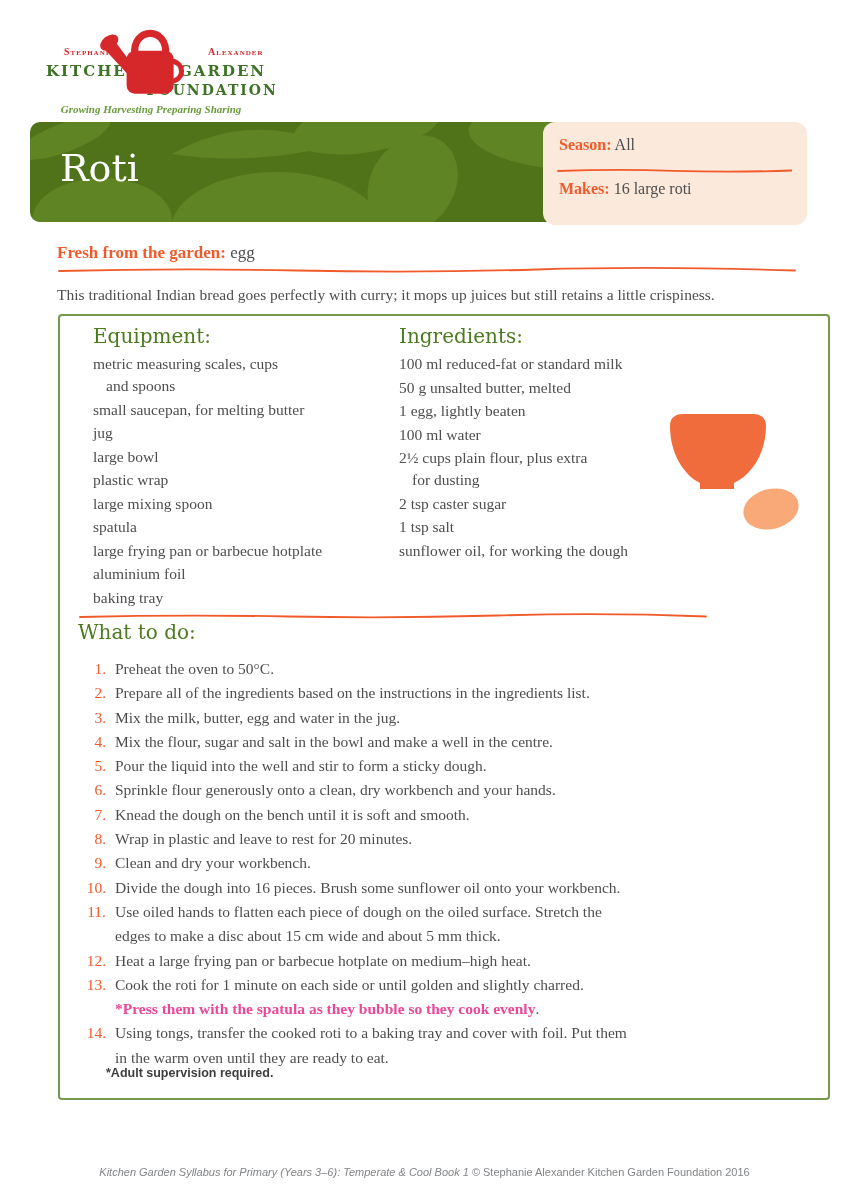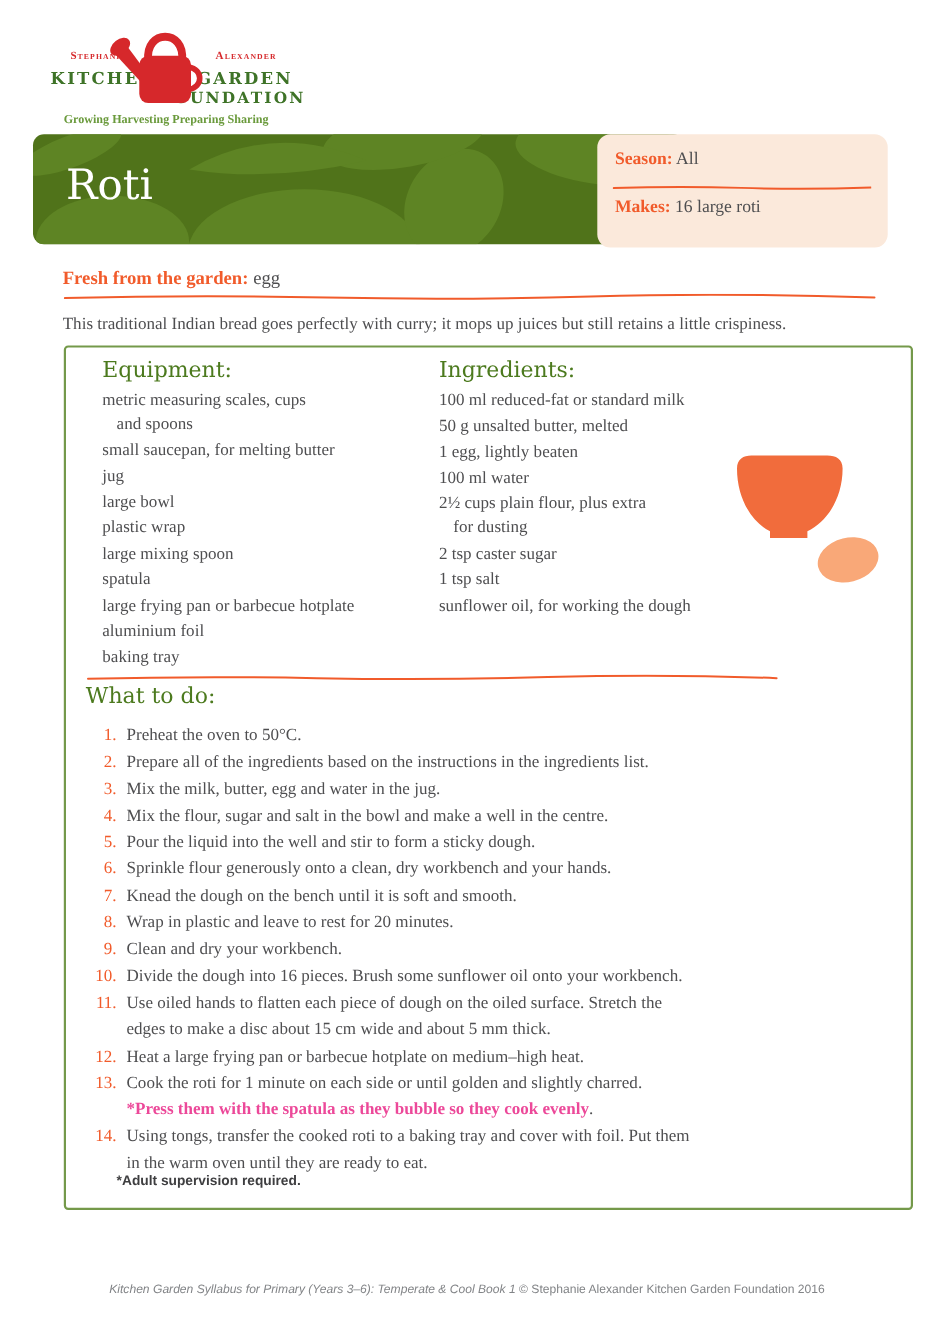--- a/index.html
+++ b/index.html
@@ -18,26 +18,26 @@
     --egg:#F9A878;
   }
   *{margin:0;padding:0;box-sizing:border-box;}
   body{background:#ffffff;font-family:"Liberation Serif",serif;}
   .page{position:relative;width:849px;height:1200px;margin:0 auto;background:#fff;overflow:hidden;}
 
   
   .logo{position:absolute;left:40px;top:22px;width:222px;height:96px;}
   .logo span{position:absolute;white-space:nowrap;}
   .logo-first{left:24px;top:24px;font-size:10px;font-weight:bold;letter-spacing:1px;color:var(--logo-red);font-variant:small-caps;}
-  .logo-last{left:156px;top:24px;font-size:10px;font-weight:bold;letter-spacing:1px;color:var(--logo-red);font-variant:small-caps;}
+  .logo-last{left:168px;top:24px;font-size:10px;font-weight:bold;letter-spacing:1px;color:var(--logo-red);font-variant:small-caps;}
   .logo-kitchen{left:6px;top:40px;font-size:15px;font-weight:bold;letter-spacing:2px;color:var(--logo-green);font-family:"DejaVu Serif",serif;}
   .logo-garden{left:139px;top:40px;font-size:15px;font-weight:bold;letter-spacing:2px;color:var(--logo-green);font-family:"DejaVu Serif",serif;}
   .logo-foundation{left:0;top:60px;width:100%;text-align:center;font-size:14px;font-weight:bold;letter-spacing:2px;color:var(--logo-green);font-family:"DejaVu Serif",serif;}
   .logo-foundation sup{font-size:7px;}
-  .logo-tagline{left:0;top:81px;width:100%;text-align:center;font-size:11px;font-weight:bold;color:var(--tagline-green);}
+  .logo-tagline{left:0;top:81px;width:100%;text-align:center;font-size:11px;font-style:italic;font-weight:bold;color:var(--tagline-green);}
   .can-svg{position:absolute;left:58px;top:0px;width:92px;height:80px;}
   .can-fill{fill:var(--logo-red);}
   .can-stroke{fill:none;stroke:var(--logo-red);stroke-linecap:round;}
 
   
   .banner{position:absolute;left:30px;top:122px;width:592px;height:100px;background:var(--banner);border-radius:10px;overflow:hidden;}
   .banner-bg{position:absolute;left:0;top:0;width:100%;height:100%;}
   .banner-bg ellipse,.banner-bg path{fill:var(--banner-blob);}
   .banner-title{position:absolute;left:30px;top:22px;font-family:"DejaVu Serif",serif;font-size:38px;color:#ffffff;line-height:1.3;}
 

